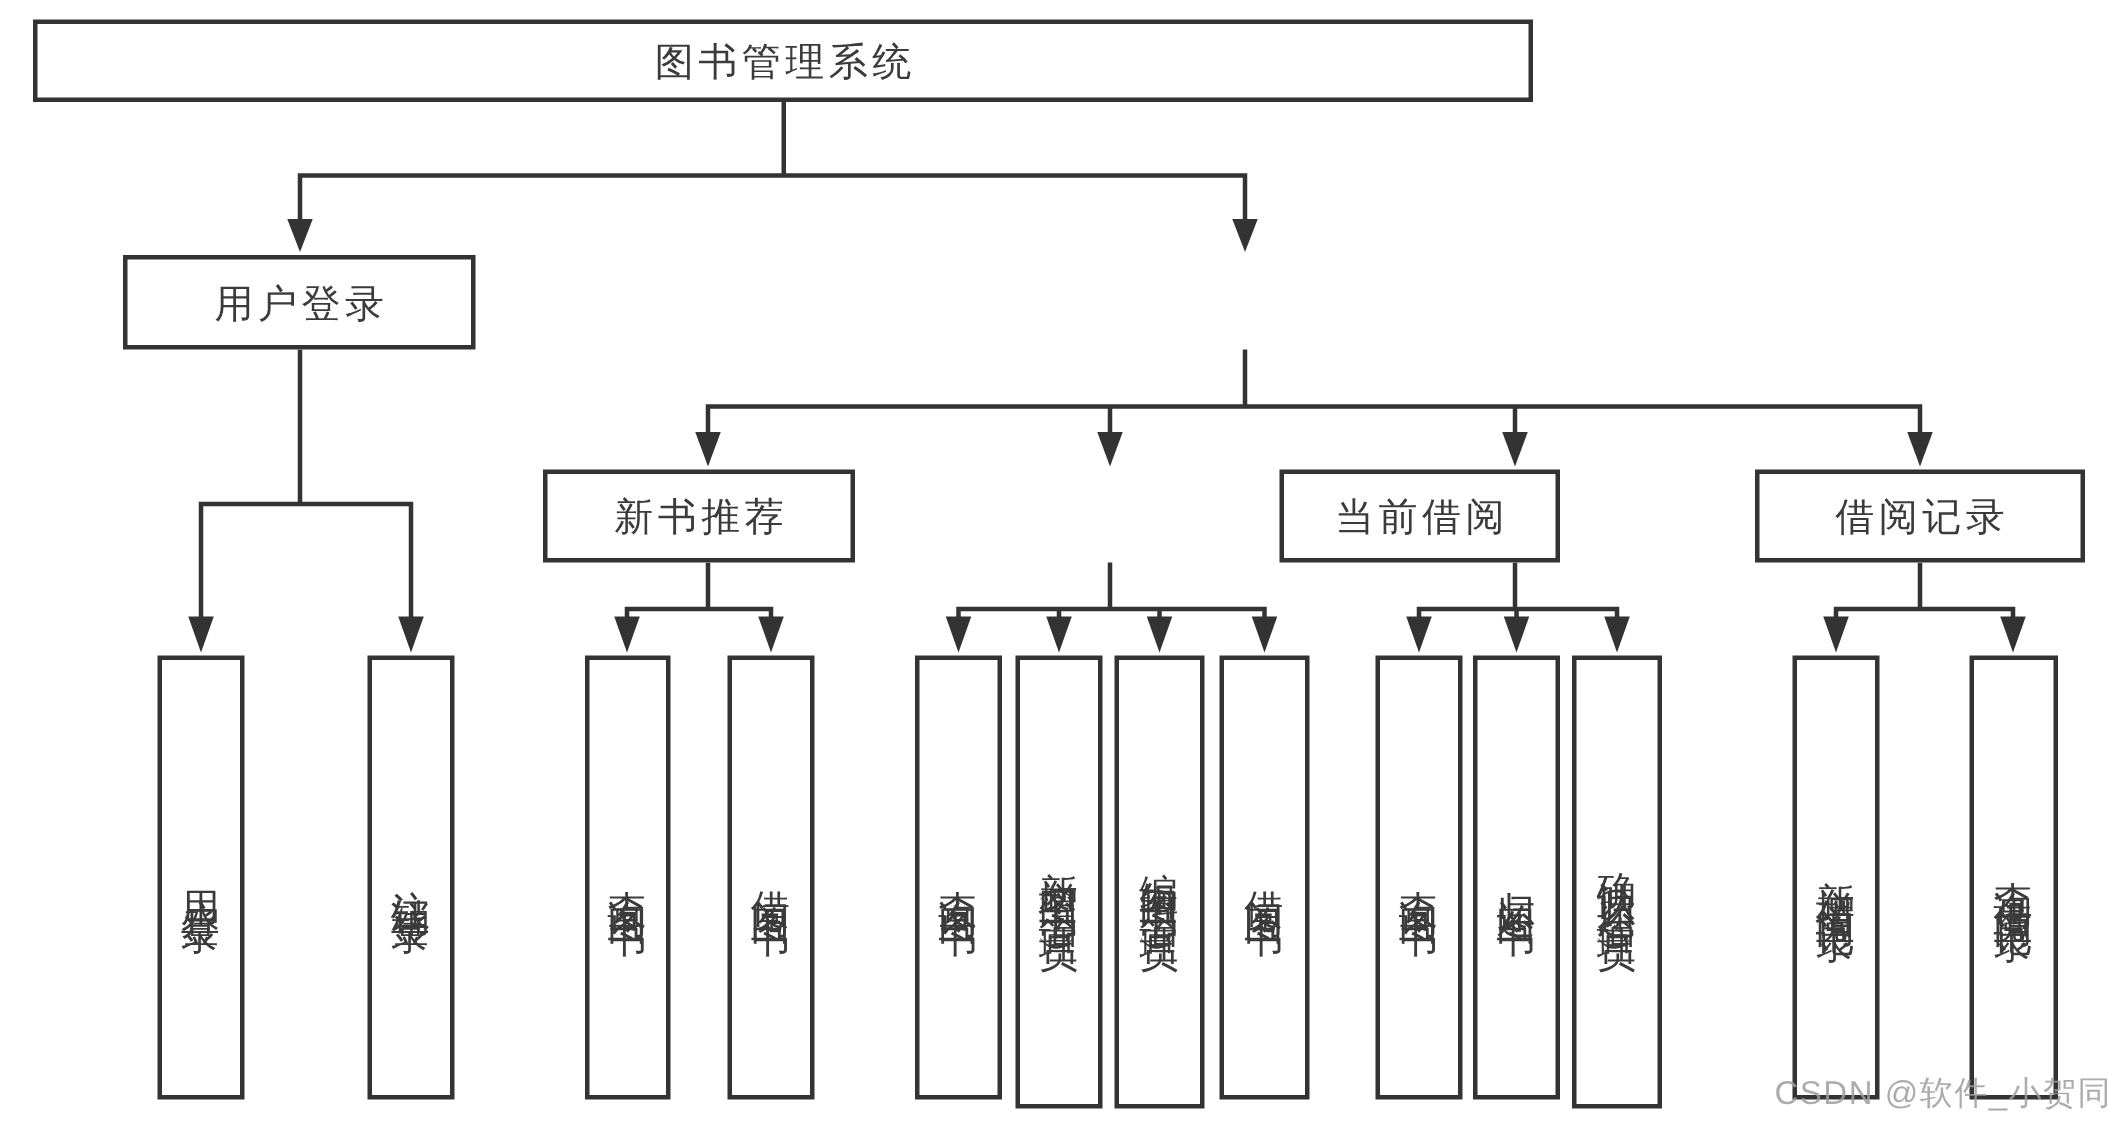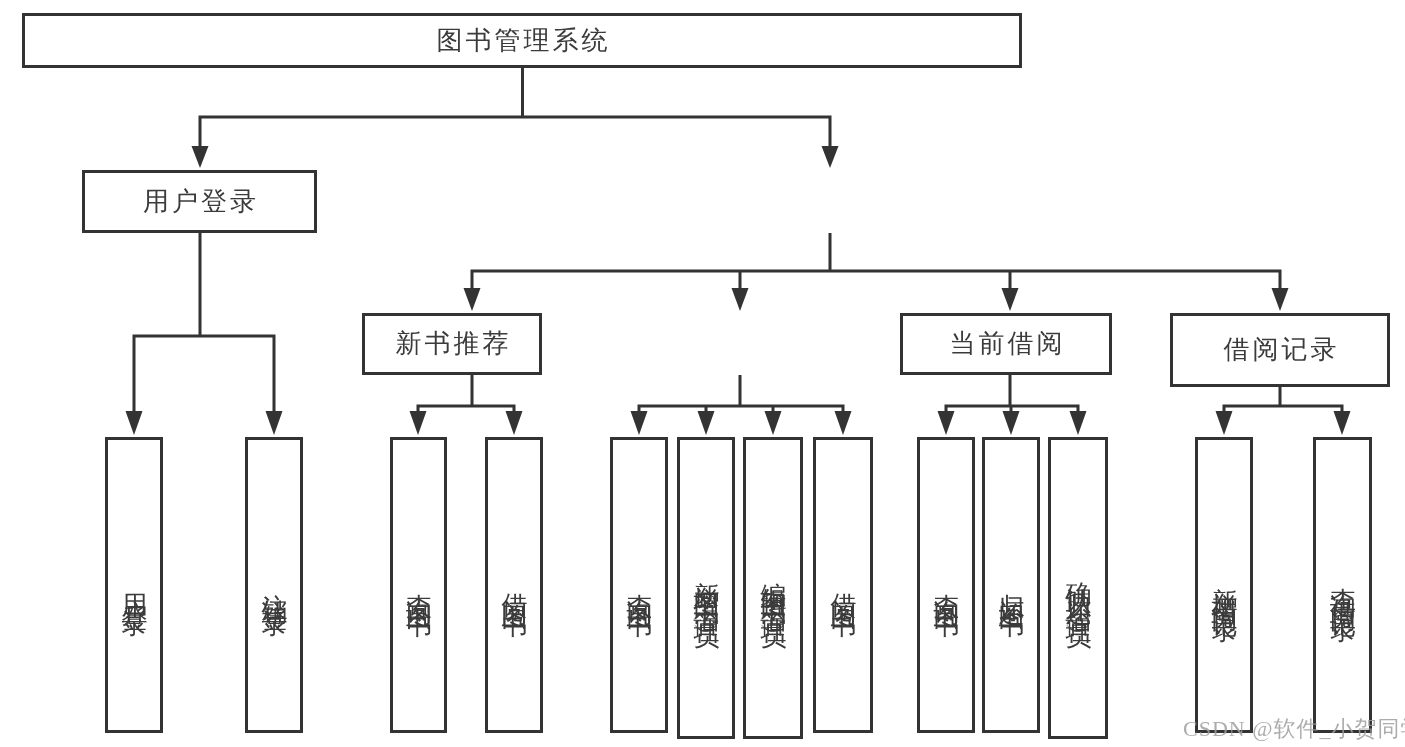--- a/index.html
+++ b/index.html
@@ -1,20 +1,20 @@
 <!DOCTYPE html>
 <html><head>
 <meta charset="utf-8">
 <style>
   html,body{margin:0;padding:0;background:#fff;}
   #canvas{
     position:relative;
     width:1405px;height:747px;
     background:#ffffff;
-    font-family:Liberation Serif, serif;
+    font-family:Liberation Sans, sans-serif;
     overflow:hidden;
   }
   #connectors{
     position:absolute;left:0;top:0;width:1405px;height:747px;
     pointer-events:none;
   }
   .box{
     position:absolute;
     box-sizing:border-box;
     border:3px solid #333333;
@@ -89,27 +89,27 @@
   </svg>
 
   <div class="box h" style="left:22px;top:13px;width:1000px;height:55px">
     <span>图书管理系统</span>
   </div>
 
   <div class="box h" style="left:82px;top:170px;width:235px;height:63px">
     <span>用户登录</span>
   </div>
 
-  <div class="box h" style="left:362px;top:313px;width:180px;height:62px">
+  <div class="box h" style="left:362px;top:313px;width:208px;height:62px">
     <span>新书推荐</span>
   </div>
-  <div class="box h" style="left:900px;top:313px;width:212px;height:62px">
+  <div class="box h" style="left:853px;top:313px;width:187px;height:62px">
     <span>当前借阅</span>
   </div>
-  <div class="box h" style="left:1170px;top:313px;width:220px;height:74px">
+  <div class="box h" style="left:1170px;top:313px;width:220px;height:62px">
     <span>借阅记录</span>
   </div>
 
   <div class="box v" style="left:105px;top:437px;width:58px;height:296px">
     <span>用户登录</span>
   </div>
   <div class="box v" style="left:245px;top:437px;width:58px;height:296px">
     <span>注销登录</span>
   </div>
 

